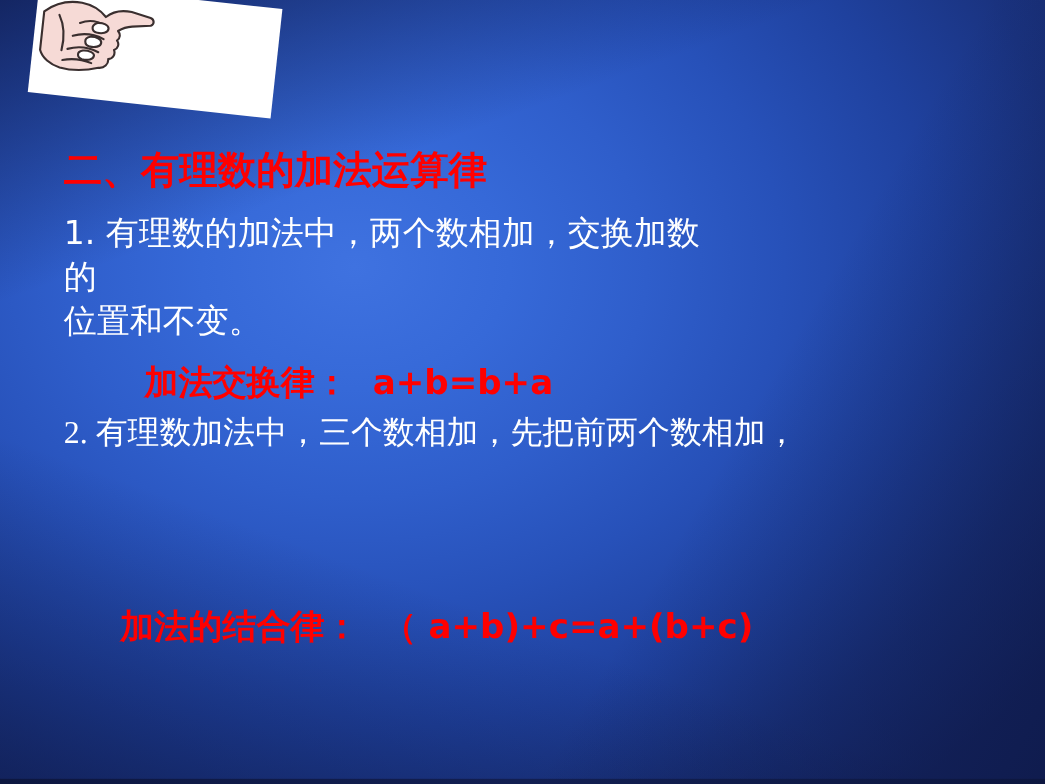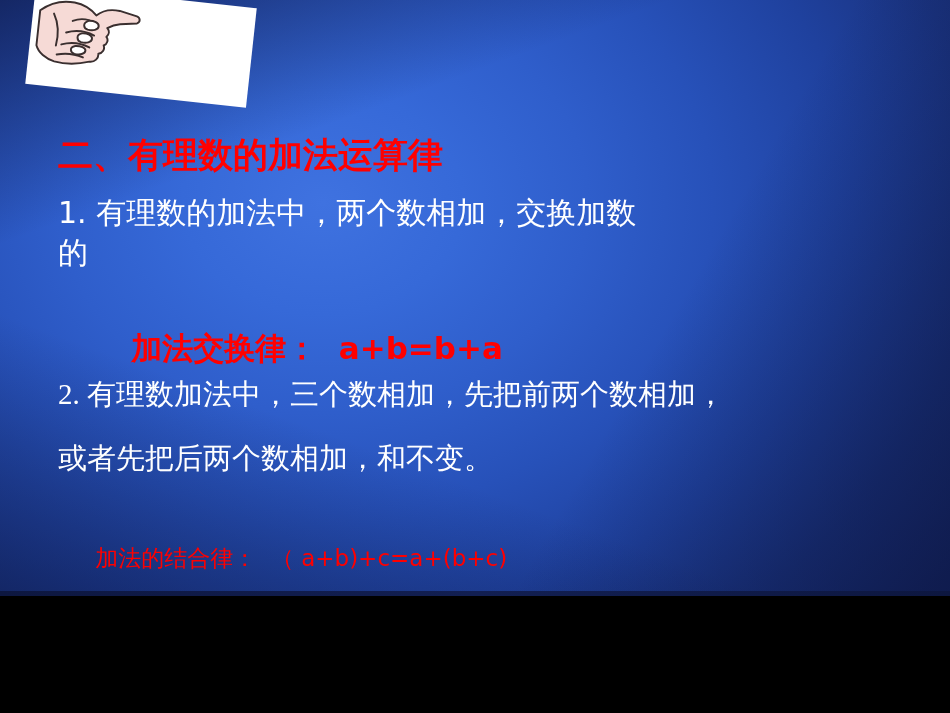--- a/index.html
+++ b/index.html
@@ -3,21 +3,21 @@
 <meta charset="utf-8">
 <style>
   html, body {
     margin: 0;
     padding: 0;
     background: #000;
   }
   #slide {
     position: relative;
     width: 950px;
-    height: 596px;
+    height: 713px;
     overflow: hidden;
     font-family: "DejaVu Sans", "Liberation Sans", sans-serif;
     background:
       radial-gradient(ellipse 780px 620px at 34% 34%,
         #3f72e0 0%,
         #3669d8 18%,
         #2f5ecb 34%,
         #2751b9 50%,
         #1f419e 68%,
         #1a3380 84%,
@@ -120,22 +120,22 @@
   #para2-l2 {
     left: 58px;
     top: 444px;
     color: #ffffff;
     font-size: 29px;
   }
   #law2-red {
     left: 66px;
     top: 524px;
     color: #ff0000;
-    font-size: 23px;
-    font-weight: normal;
+    font-size: 31px;
+    font-weight: bold;
     text-align: center;
   }
 </style>
 </head>
 <body>
 
 <div id="slide">
 
   <div id="hand-card" class="layer">
     <div class="card-bg"></div>
@@ -164,25 +164,25 @@
 
         <path fill="none" d="M18,24 C24,34 26,46 24,60"></path>
       </g>
     </svg>
   </div>
 
   <div id="heading-red" class="layer txt">二、有理数的加法运算律</div>
 
   <div id="para1-l1" class="layer txt">1. 有理数的加法中，两个数相加，交换加数</div>
   <div id="para1-l2" class="layer txt">的</div>
+  <div id="para1-l3" class="layer txt">位置和不变。</div>
 
   <div id="law1-red" class="layer txt">
     <span>加法交换律：</span><span>&nbsp;&nbsp;</span><span class="formula">a+b=b+a</span>
   </div>
 
   <div id="para2-l1" class="layer txt">2. 有理数加法中，三个数相加，先把前两个数相加，</div>
-  <div id="para2-l2" class="layer txt">或者先把后两个数相加，和不变。</div>
 
   <div id="law2-red" class="layer txt">
     <span>加法的结合律：</span><span>&nbsp;&nbsp;</span><span class="formula">（ a+b)+c=a+(b+c)</span>
   </div>
 
 </div>
 
 </body></html>

